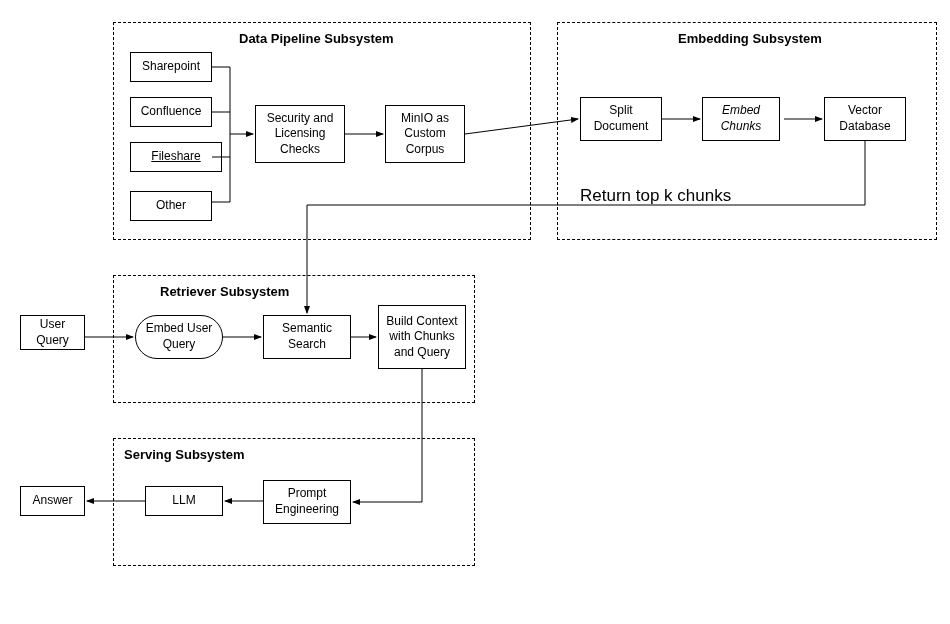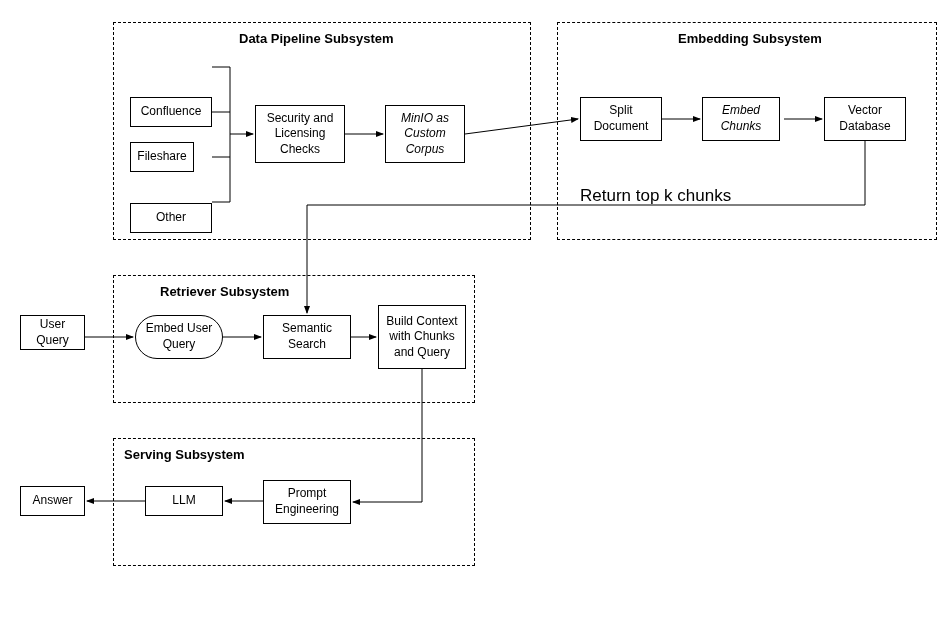--- a/index.html
+++ b/index.html
@@ -65,25 +65,26 @@
   <div class="subsystem" style="left:113px; top:275px; width:362px; height:128px;">
     <div class="subsystem-title" style="left:10px; top:8px;margin-left:36px;">Retriever Subsystem</div>
   </div>
   <div class="subsystem" style="left:113px; top:438px; width:362px; height:128px;">
     <div class="subsystem-title" style="left:10px; top:8px;">Serving Subsystem</div>
   </div>
 
   <div class="box" style="left:20px; top:315px; width:65px; height:35px;">User Query</div>
   <div class="box" style="left:20px; top:486px; width:65px; height:30px;">Answer</div>
 
+  <div class="box" style="left:130px; top:52px; width:82px; height:30px;">Sharepoint</div>
   <div class="box" style="left:130px; top:97px; width:82px; height:30px;">Confluence</div>
-  <div class="box" style="left:130px; top:142px; width:64px; height:30px;">Fileshare</div>
-  <div class="box" style="left:130px; top:203px; width:82px; height:30px;">Other</div>
+  <div class="box" style="left:130px; top:142px; width:92px; height:30px;text-decoration:underline;">Fileshare</div>
+  <div class="box" style="left:130px; top:191px; width:82px; height:30px;">Other</div>
   <div class="box" style="left:255px; top:105px; width:90px; height:58px;">Security and Licensing Checks</div>
-  <div class="box" style="left:385px; top:105px; width:80px; height:58px;font-style:italic;">MinIO as Custom Corpus</div>
+  <div class="box" style="left:385px; top:105px; width:80px; height:58px;">MinIO as Custom Corpus</div>
 
   <div class="box" style="left:580px; top:97px; width:82px; height:44px;">Split Document</div>
   <div class="box" style="left:702px; top:97px; width:78px; height:44px;font-style:italic;">Embed Chunks</div>
   <div class="box" style="left:824px; top:97px; width:82px; height:44px;">Vector Database</div>
 
   <div class="box" style="left:135px; top:315px; width:88px; height:44px;border-radius:22px;">Embed User Query</div>
   <div class="box" style="left:263px; top:315px; width:88px; height:44px;">Semantic Search</div>
   <div class="box" style="left:378px; top:305px; width:88px; height:64px;">Build Context with Chunks and Query</div>
 
   <div class="box" style="left:145px; top:486px; width:78px; height:30px;">LLM</div>

